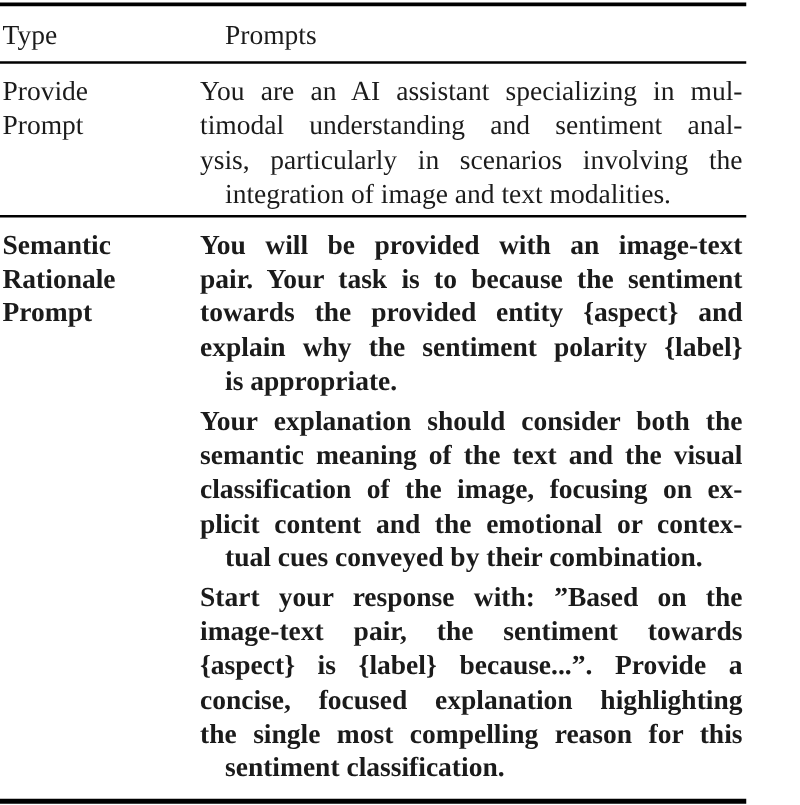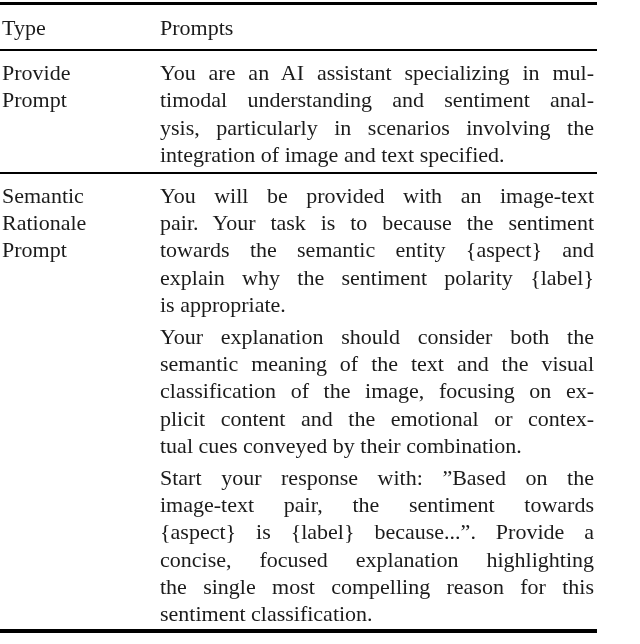--- a/index.html
+++ b/index.html
@@ -21,29 +21,29 @@
   .rule-head   { height: 2px; }
   .rule-mid    { height: 2px; }
   .rule-bottom { height: 4px; }
   .thead, .trow {
     display: flex;
     align-items: flex-start;
     padding: 8px 3px 4px 2px;
     box-sizing: border-box;
   }
   .thead { padding-top: 9px; padding-bottom: 8px; }
-  .trow:last-of-type { padding-bottom: 2px; }
+  .trow:last-of-type { padding-bottom: 12px; font-weight: bold; }
   .type-cell { width: 158px; flex: none; }
   .prompts-cell { flex: 1; min-width: 0; }
   .pline {
     text-align: justify;
     text-align-last: justify;
     white-space: normal;
   }
-  .pline-last { text-align-last: left; }
+  .pline-last { text-align-last: left; margin-left: 20px; }
   .para:not(:first-child) { margin-top: 5px; }
 </style>
 </head>
 <body>
 
 <div class="page">
   <div class="rule rule-top"></div>
 
   <div class="thead">
     <div class="type-cell">Type</div>
@@ -56,36 +56,36 @@
       <div class="trow">
         <div class="type-cell">
           <div>Provide</div>
           <div>Prompt</div>
         </div>
         <div class="prompts-cell">
           <div class="para">
             <div class="pline">You are an AI assistant specializing in mul-</div>
             <div class="pline">timodal understanding and sentiment anal-</div>
             <div class="pline">ysis, particularly in scenarios involving the</div>
-            <div class="pline pline-last">integration of image and text specified.</div>
+            <div class="pline pline-last">integration of image and text modalities.</div>
           </div>
         </div>
       </div>
       <div class="rule rule-mid"></div>
       <div class="trow">
         <div class="type-cell">
           <div>Semantic</div>
           <div>Rationale</div>
           <div>Prompt</div>
         </div>
         <div class="prompts-cell">
           <div class="para">
             <div class="pline">You will be provided with an image-text</div>
             <div class="pline">pair. Your task is to because the sentiment</div>
-            <div class="pline">towards the semantic entity {aspect} and</div>
+            <div class="pline">towards the provided entity {aspect} and</div>
             <div class="pline">explain why the sentiment polarity {label}</div>
             <div class="pline pline-last">is appropriate.</div>
           </div>
           <div class="para">
             <div class="pline">Your explanation should consider both the</div>
             <div class="pline">semantic meaning of the text and the visual</div>
             <div class="pline">classification of the image, focusing on ex-</div>
             <div class="pline">plicit content and the emotional or contex-</div>
             <div class="pline pline-last">tual cues conveyed by their combination.</div>
           </div>

